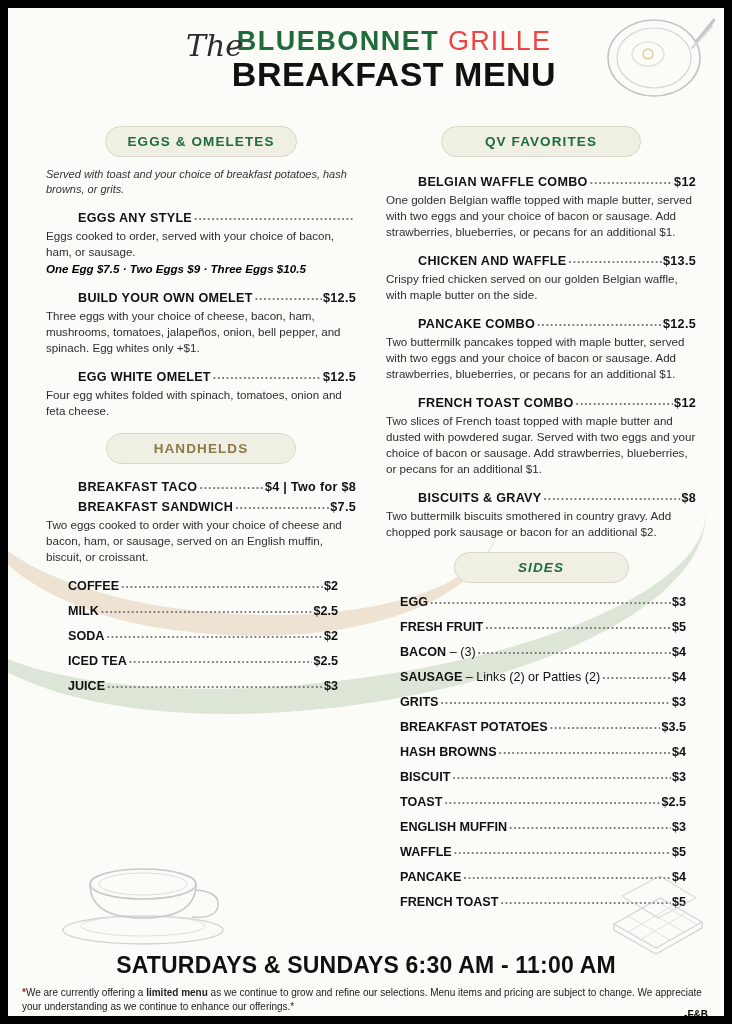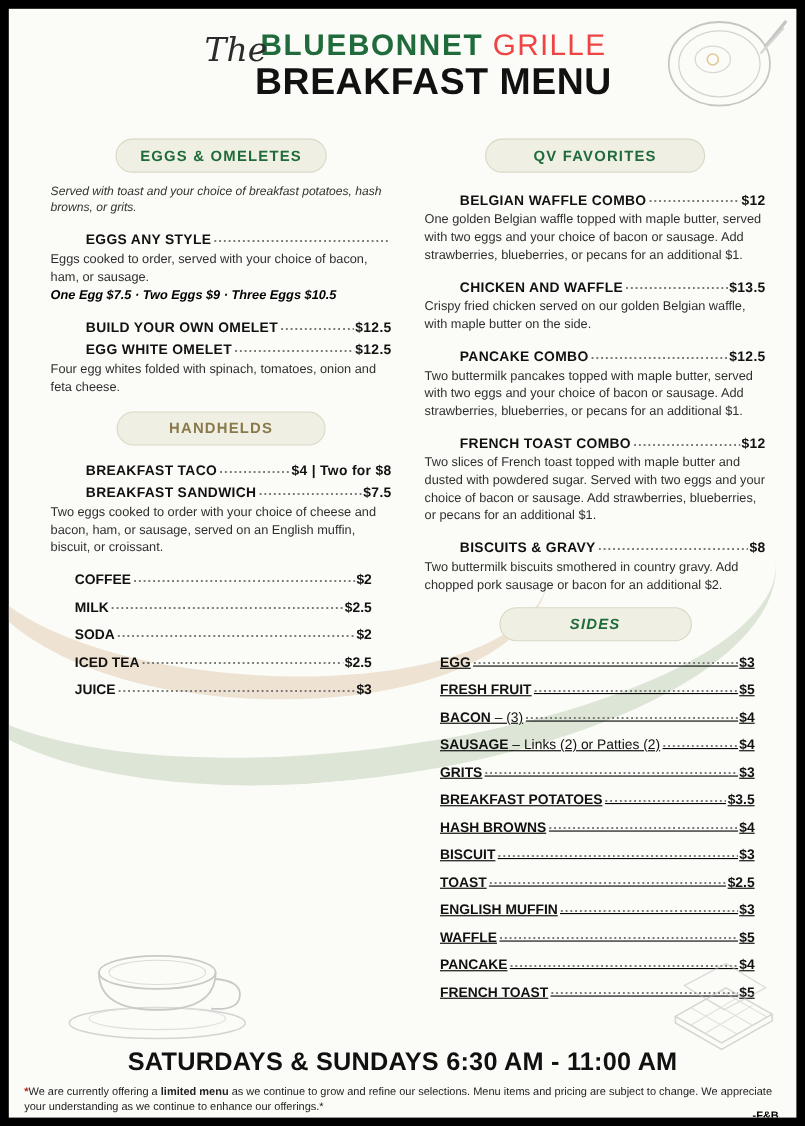--- a/index.html
+++ b/index.html
@@ -108,21 +108,21 @@
   .row {
     display:flex; align-items:flex-end; width:100%;
     font-size:12.6px; font-weight:700; color:#111;
     margin-bottom: 9px; white-space:nowrap;
   }
   .row .nm { flex:0 0 auto; }
   .row .nm .lt { font-weight:400; }
   .row .dots { flex:1 1 auto; overflow:hidden; margin:0 1px 2px 2px; color:#777; font-size:12px; letter-spacing:1px;}
   .row .pr { flex:0 0 auto; }
   .bev { padding-left: 22px; padding-right: 18px; }
-  .sides-rows { padding-left: 14px; padding-right: 10px; text-decoration: underline; }
+  .sides-rows { padding-left: 14px; padding-right: 10px; }
 
   
   .hours {
     position:absolute; left:0; right:0; top:944px;
     text-align:center; font-size:23px; font-weight:800; letter-spacing:0.2px;
     color:#111;
   }
   .footer {
     position:absolute; left:14px; right:14px; top:978px;
     font-size:10px; line-height:1.4; color:#222;
@@ -176,20 +176,21 @@
         <div class="desc" style="margin-bottom:2px">Eggs cooked to order, served with your choice of bacon, ham, or sausage.</div>
         <div class="pricing-line">One Egg $7.5 · Two Eggs $9 · Three Eggs $10.5</div>
       </div>
 
       <div class="item">
         <div class="item-head">
           <span class="nm">BUILD YOUR OWN OMELET</span>
           <span class="dots">................................................................................</span>
           <span class="pr">$12.5</span>
         </div>
+        <div class="desc">Three eggs with your choice of cheese, bacon, ham, mushrooms, tomatoes, jalapeños, onion, bell pepper, and spinach. Egg whites only +$1.</div>
       </div>
 
       <div class="item">
         <div class="item-head">
           <span class="nm">EGG WHITE OMELET</span>
           <span class="dots">................................................................................</span>
           <span class="pr">$12.5</span>
         </div>
         <div class="desc">Four egg whites folded with spinach, tomatoes, onion and feta cheese.</div>
       </div>

